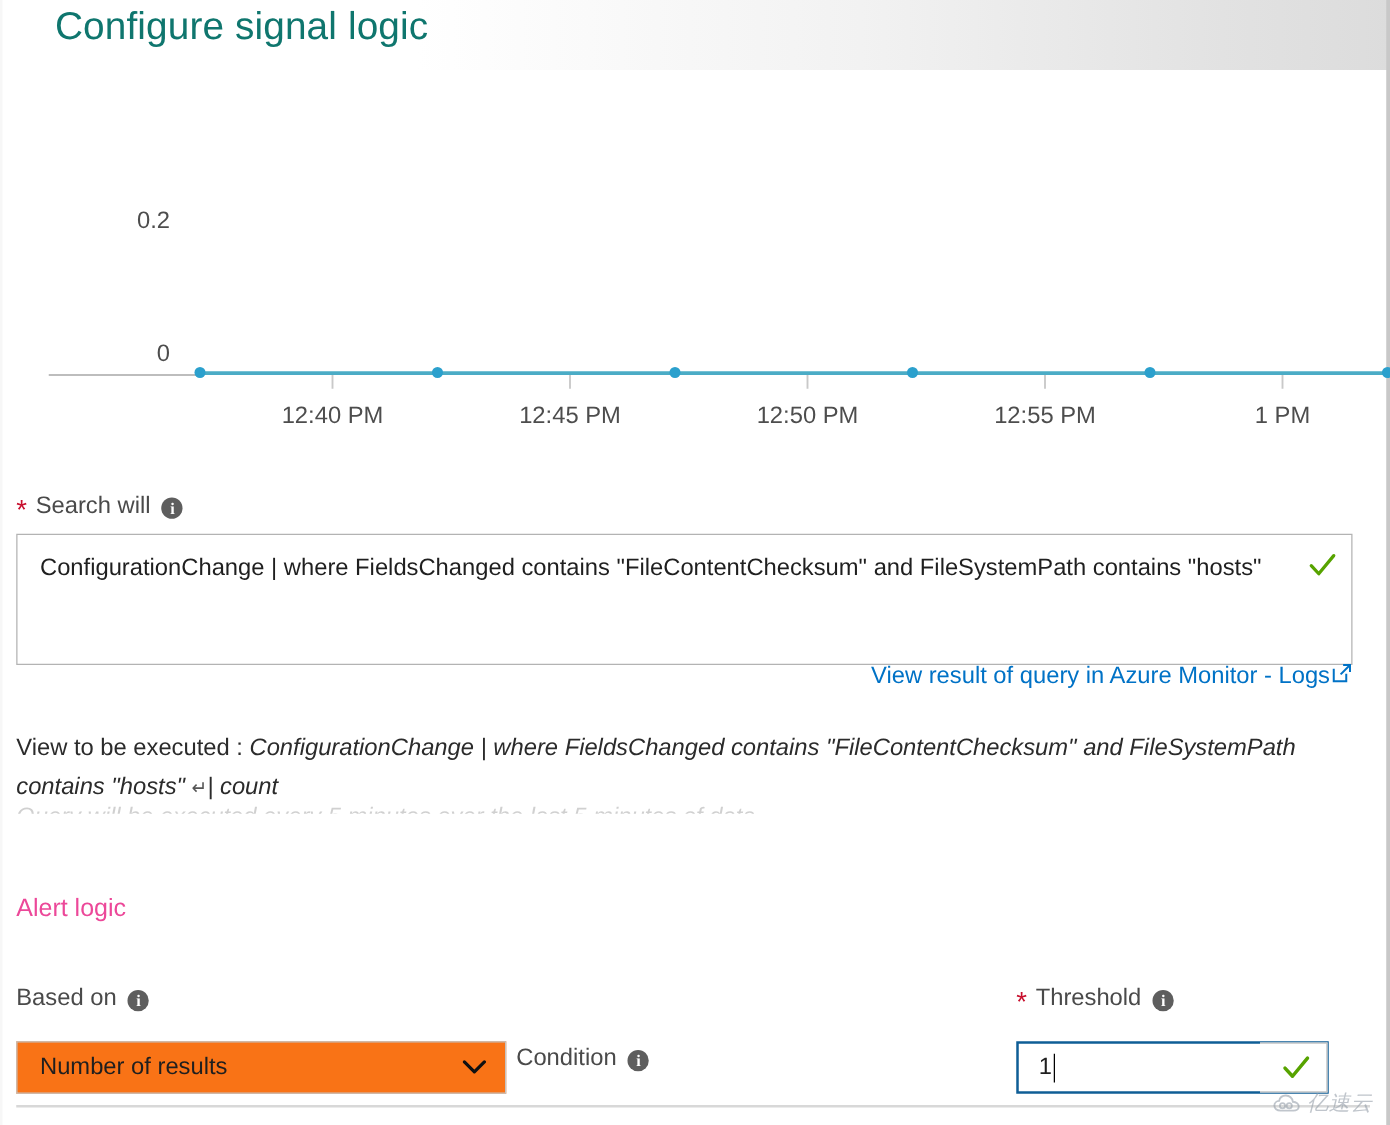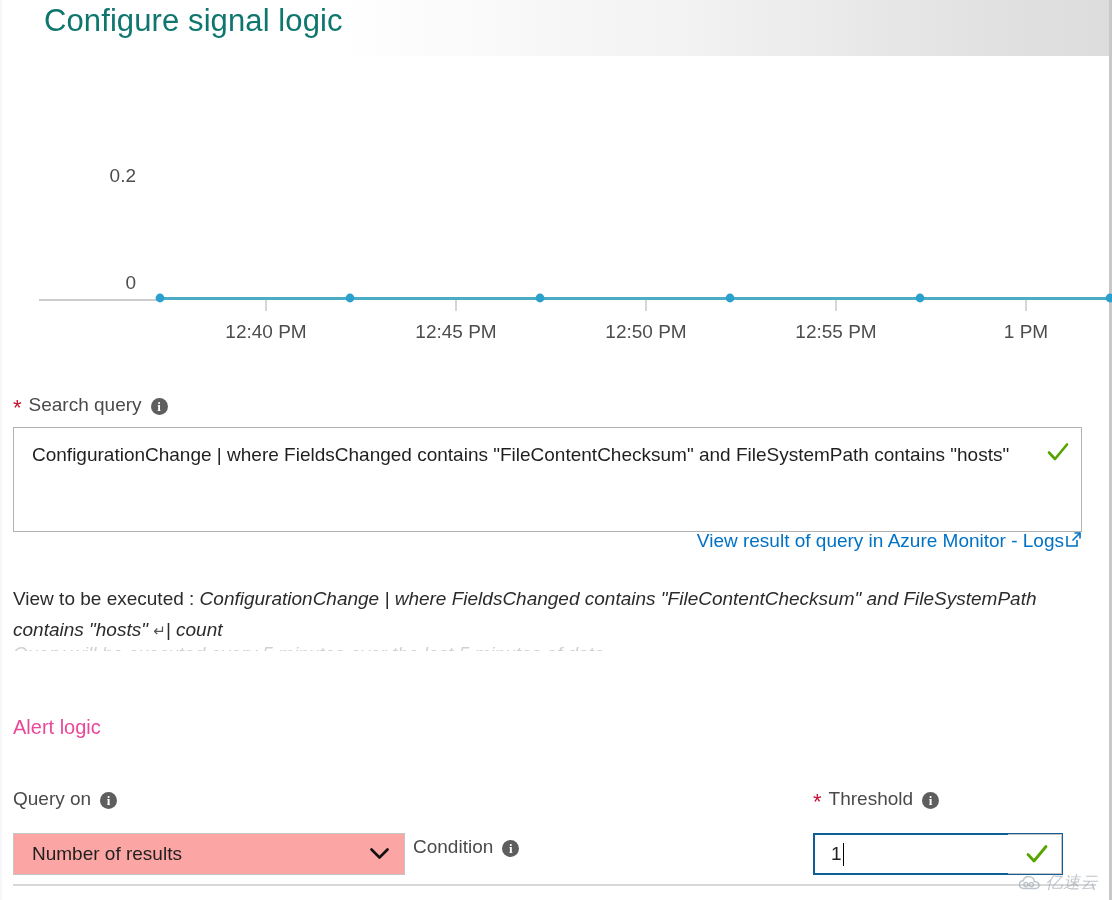--- a/index.html
+++ b/index.html
@@ -189,21 +189,21 @@
   .col-condition { left: 400px; width: 392px; margin-top: 48px; }
   .col-threshold { left: 800px; width: 250px; }
 
   .logic-label { height: 30px; }
 
   .select-box {
     position: relative;
     margin-top: 19px;
     height: 42px;
     border: 1px solid #c4c4c4;
-    background: #fca5a5;
+    background: #f97316;
     box-sizing: border-box;
     display: flex;
     align-items: center;
     cursor: pointer;
   }
   .select-value {
     font-size: 19px;
     color: #1f1f1f;
     padding-left: 18px;
     white-space: nowrap;
@@ -320,21 +320,21 @@
     <text id="xt0" x="240" y="243" text-anchor="middle" font-family="Liberation Sans, sans-serif" font-size="19" fill="#4d4d4d">12:40 PM</text>
     <text id="xt1" x="430" y="243" text-anchor="middle" font-family="Liberation Sans, sans-serif" font-size="19" fill="#4d4d4d">12:45 PM</text>
     <text id="xt2" x="620" y="243" text-anchor="middle" font-family="Liberation Sans, sans-serif" font-size="19" fill="#4d4d4d">12:50 PM</text>
     <text id="xt3" x="810" y="243" text-anchor="middle" font-family="Liberation Sans, sans-serif" font-size="19" fill="#4d4d4d">12:55 PM</text>
     <text id="xt4" x="1000" y="243" text-anchor="middle" font-family="Liberation Sans, sans-serif" font-size="19" fill="#4d4d4d">1 PM</text>
   </svg>
 </div>
 
 <div class="field-label" style="position:absolute; left:13px; top:394px;">
   <span class="req-star">*</span>
-  <span>Search query</span>
+  <span>Search will</span>
   <span class="info-icon">i</span>
 </div>
 
 <div class="query-box">
   <div class="query-text">ConfigurationChange | where FieldsChanged contains "FileContentChecksum" and FileSystemPath contains "hosts"</div>
   <svg class="query-check" viewBox="0 0 24 24">
     <path d="M3 12.5 L9 19 L21 4.5" fill="none" stroke="#57a300" stroke-width="2.6" stroke-linecap="round" stroke-linejoin="round"></path>
   </svg>
 </div>
 
@@ -352,21 +352,21 @@
   <span>View to be executed : </span><span class="kql">ConfigurationChange | where FieldsChanged contains "FileContentChecksum" and FileSystemPath contains "hosts" </span><span class="cr-glyph">↵</span><span class="kql">| count</span>
 </div>
 <div class="clipped-line">Query will be executed every 5 minutes over the last 5 minutes of data</div>
 
 <div class="section-title">Alert logic</div>
 
 <div class="logic-row">
 
   <div class="logic-col col-basedon">
     <div class="field-label logic-label">
-      <span>Query on</span>
+      <span>Based on</span>
       <span class="info-icon">i</span>
     </div>
     <div class="select-box">
       <span class="select-value">Number of results</span>
       <svg class="chevron" width="19" height="12" viewBox="0 0 19 12">
         <path d="M1.5 1.5 L9.5 9.5 L17.5 1.5" fill="none" stroke="#111111" stroke-width="2.6" stroke-linecap="round" stroke-linejoin="round"></path>
       </svg>
     </div>
   </div>
 

